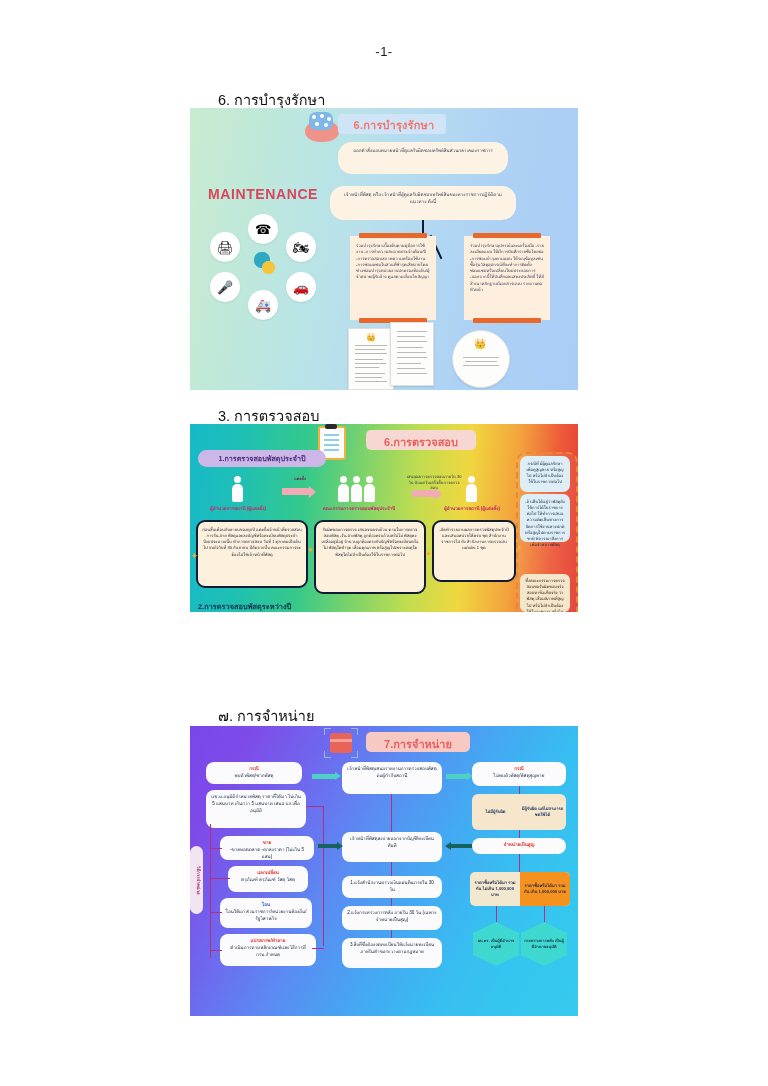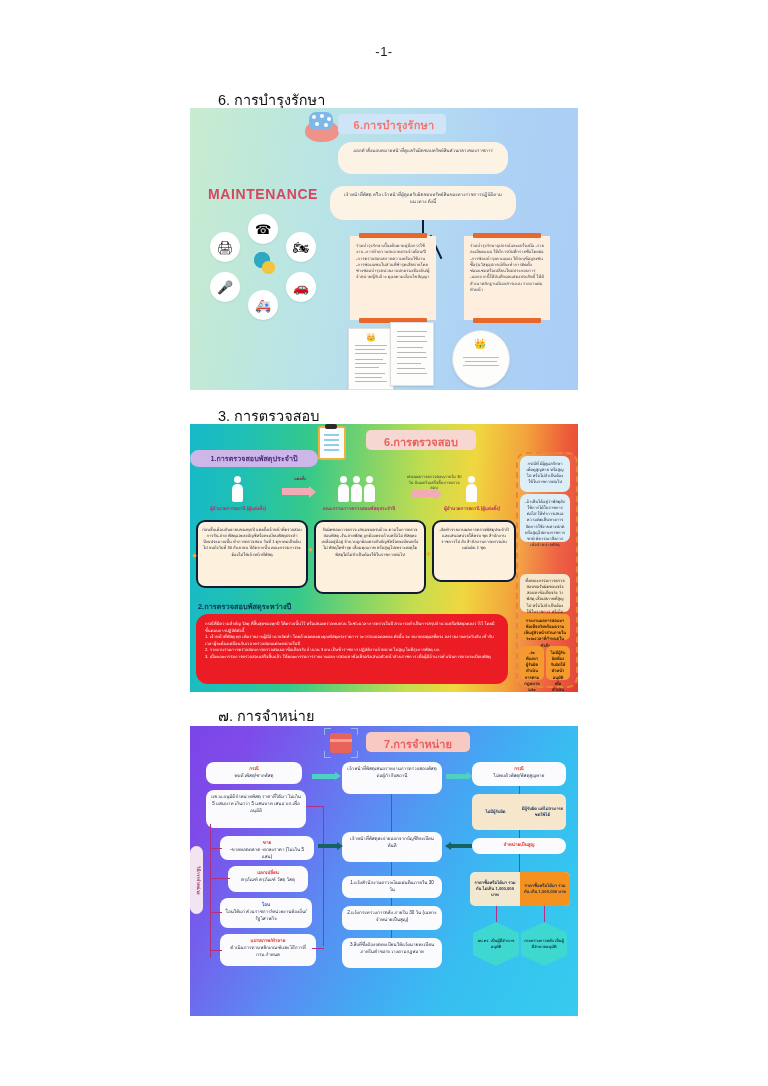--- a/index.html
+++ b/index.html
@@ -202,21 +202,21 @@
     background: #fdfdfb;
     border-radius: 50%;
     border: 1px solid #e2e2e2;
     box-shadow: 0 1px 2px rgba(0,0,0,.1);
     text-align: center;
   }
 
   
   #fig2 {
     top: 424px;
-    height: 268px;
+    height: 188px;
     background: linear-gradient(95deg, #17b9c9 0%, #1fc0b4 14%, #36c98a 30%, #7ed36a 44%, #c3dd4f 58%, #f0d73f 70%, #f3a33c 82%, #ee5a3a 92%, #e23a30 100%);
   }
   #fig2 .f2-title-chip {
     position: absolute;
     left: 176px; top: 6px;
     width: 110px; height: 20px;
     background: #f6d7d2;
     border-radius: 5px;
   }
   #fig2 .f2-title {
@@ -619,21 +619,21 @@
       <div class="clip"></div>
       <div class="row" style="top:6px;"></div>
       <div class="row" style="top:11px;"></div>
       <div class="row" style="top:16px;"></div>
       <div class="row" style="top:21px;"></div>
     </div>
 
     <div class="f2-title-chip"></div>
     <div class="f2-title">6.การตรวจสอบ</div>
 
-    <div class="lbl-chip" style="left:0; top:26px; width:128px; height:17px;">
+    <div class="lbl-chip" style="left:8px; top:26px; width:128px; height:17px;">
       <span class="t">1.การตรวจสอบพัสดุประจำปี</span>
     </div>
 
     <div class="person" style="left:42px; top:52px;">
         <div class="head"></div>
         <div class="body"></div>
       </div>
     <div class="cap-txt" style="left:8px; top:82px; width:80px;">ผู้อำนวยการสถานี (ผู้แต่งตั้ง)</div>
 
     <div class="tiny-note" style="left:90px; top:52px; width:40px; color:#7a1f46; font-weight:bold;">แต่งตั้ง</div>

